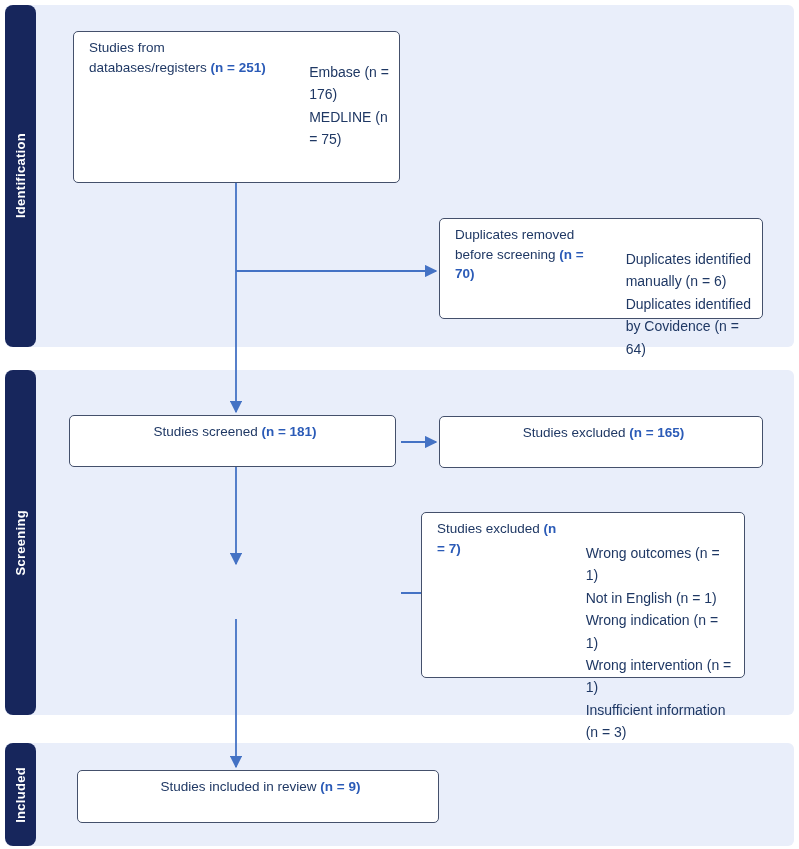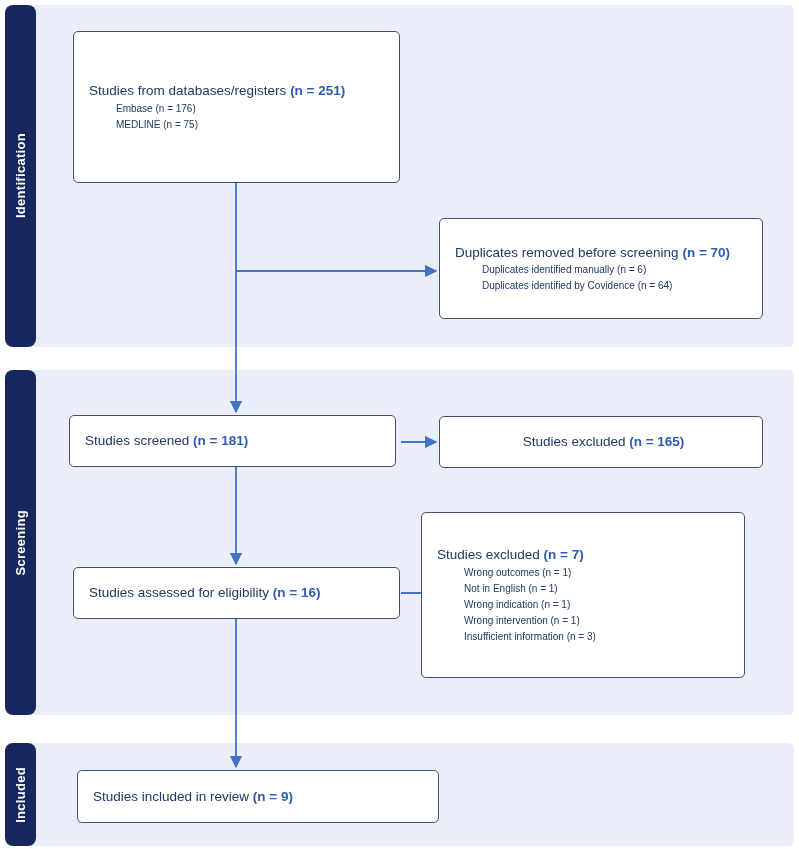--- a/index.html
+++ b/index.html
@@ -59,37 +59,37 @@
   .arrows line { stroke: #4472c4; stroke-width: 1.8; }
 
   
   .box {
     position: absolute;
     background: #ffffff;
     border: 1.6px solid #44506b;
     border-radius: 5px;
     box-sizing: border-box;
     display: flex;
-    flex-direction: column;
+    flex-direction: row;
     justify-content: center;
     padding: 6px 10px 6px 15px;
     z-index: 2;
     color: #1f3864;
   }
   .box-databases            { left: 73px;  top: 31px;  width: 327px; height: 152px; }
   .box-references-removed   { left: 439px; top: 218px; width: 324px; height: 101px; }
   .box-screened             { left: 69px;  top: 415px; width: 327px; height: 52px; }
   .box-excluded-screening   { left: 439px; top: 416px; width: 324px; height: 52px; text-align: center; }
   .box-eligibility          { left: 73px;  top: 567px; width: 327px; height: 52px; }
   .box-excluded-eligibility { left: 421px; top: 512px; width: 324px; height: 166px; }
   .box-included             { left: 77px;  top: 770px; width: 362px; height: 53px; }
 
   .box-title { font-size: 13.5px; line-height: 1.45; }
   .box-title .count { font-weight: bold; color: #2b5bb7; }
-  .box-items { font-size: 10px; line-height: 1.6; }
+  .box-items { font-size: 14px; line-height: 1.6; margin-top: 23px; }
   .box-item  { padding-left: 27px; }
 </style>
 </head>
 <body>
 
 <div class="canvas">
 
   <div class="band band-identification"></div>
   <div class="band band-screening"></div>
   <div class="band band-included"></div>
@@ -147,26 +147,20 @@
     </div>
   </div>
 
   <div class="box box-excluded-screening">
     <div class="box-title">
       <span>Studies excluded</span>
       <span class="count">(n = 165)</span>
     </div>
   </div>
 
-  <div class="box box-eligibility">
-    <div class="box-title">
-      <span>Studies assessed for eligibility</span>
-      <span class="count">(n = 16)</span>
-    </div>
-  </div>
 
   <div class="box box-excluded-eligibility">
     <div class="box-title">
       <span>Studies excluded</span>
       <span class="count">(n = 7)</span>
     </div>
     <div class="box-items">
         <div class="box-item">Wrong outcomes (n = 1)</div>
         <div class="box-item">Not in English (n = 1)</div>
         <div class="box-item">Wrong indication (n = 1)</div>

